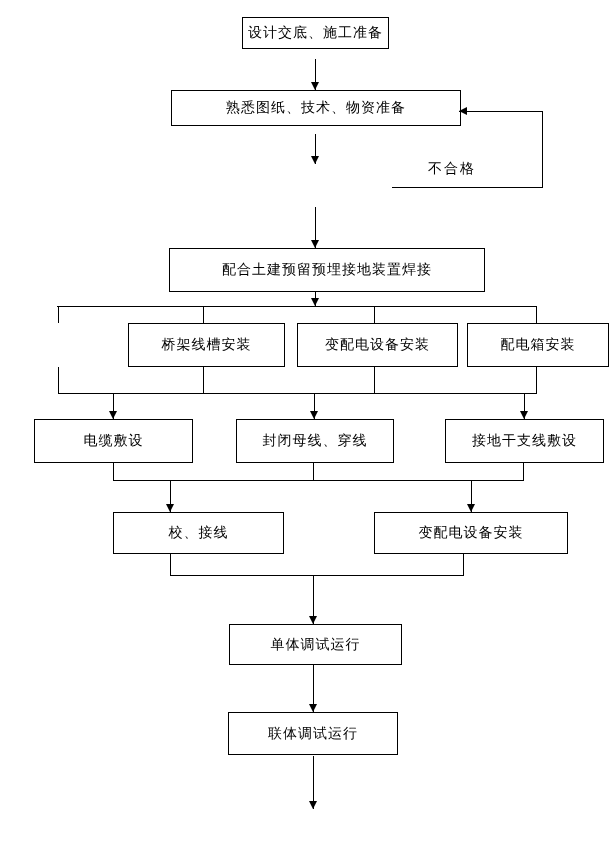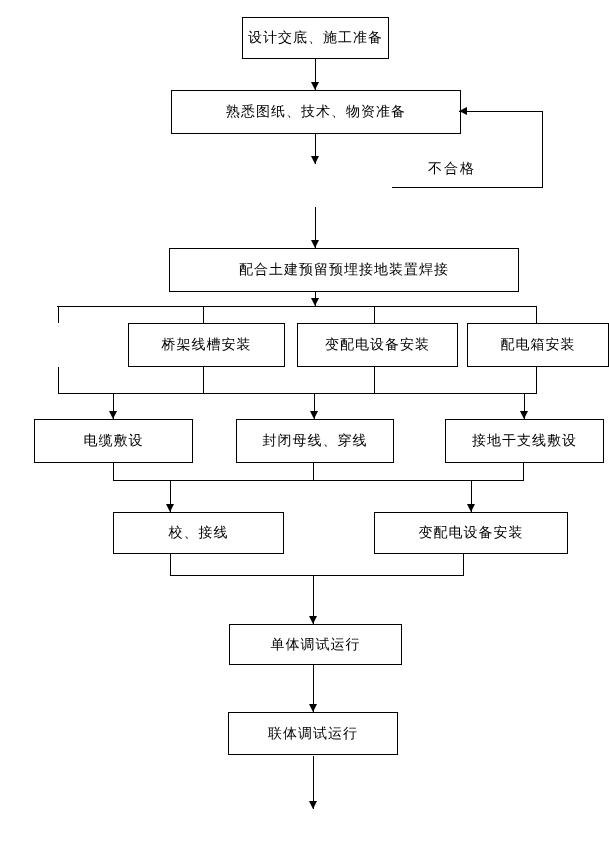--- a/index.html
+++ b/index.html
@@ -19,27 +19,27 @@
     border-left:4px solid transparent;border-right:4px solid transparent;border-top:8px solid #000;}
   .ah-left{position:absolute;width:0;height:0;
     border-top:4px solid transparent;border-bottom:4px solid transparent;border-right:8px solid #000;}
   .edge-label{position:absolute;font-size:14px;letter-spacing:2px;white-space:nowrap;}
 </style>
 </head>
 <body>
 
 <div class="canvas">
 
-  <div class="node" style="left:242px;top:17px;width:147px;height:42px;">
+  <div class="node" style="left:242px;top:17px;width:147px;height:32px;">
     <span>设计交底、施工准备</span>
   </div>
-  <div class="node" style="left:171px;top:90px;width:290px;height:44px;">
+  <div class="node" style="left:171px;top:90px;width:290px;height:36px;">
     <span>熟悉图纸、技术、物资准备</span>
   </div>
-  <div class="node" style="left:169px;top:248px;width:350px;height:44px;">
+  <div class="node" style="left:169px;top:248px;width:316px;height:44px;">
     <span>配合土建预留预埋接地装置焊接</span>
   </div>
   <div class="node" style="left:128px;top:323px;width:157px;height:44px;">
     <span>桥架线槽安装</span>
   </div>
   <div class="node" style="left:297px;top:323px;width:161px;height:44px;">
     <span>变配电设备安装</span>
   </div>
   <div class="node" style="left:467px;top:323px;width:142px;height:44px;">
     <span>配电箱安装</span>

